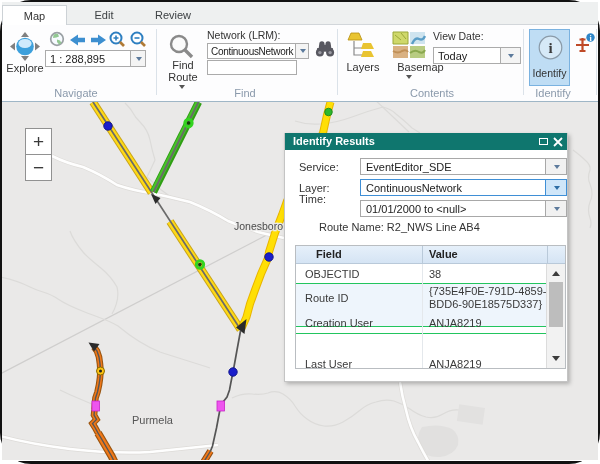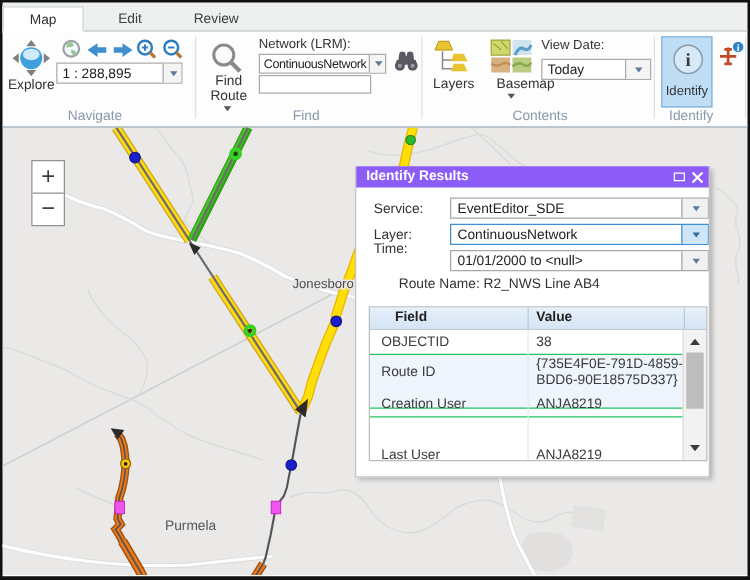--- a/index.html
+++ b/index.html
@@ -1,17 +1,17 @@
 <!DOCTYPE html>
 <html><head>
 <meta charset="utf-8">
 <style>
 * { margin:0; padding:0; box-sizing:border-box; }
 html,body { width:600px; height:464px; overflow:hidden; font-family:"Liberation Sans", sans-serif; }
-#app { position:absolute; left:0; top:0; width:600px; height:464px; background:#111; }
+#app { position:absolute; left:0; top:0; width:600px; height:464px; background:#111;border-radius:31px; }
 
 #tabs { position:absolute; left:2px; top:2px; width:596px; height:23px; background:#eef0f0; border-bottom:1px solid #d2d6da; }
 .tab { position:absolute; top:3px; height:21px; line-height:21px; text-align:center; font-size:11px; color:#3c4043; }
 #tabmap { left:0px; width:65px; background:#fff; border:1px solid #cdd2d6; border-bottom:none; color:#333; }
 #tabedit { left:70px; width:64px; }
 #tabreview { left:139px; width:64px; }
 
 #ribbon { position:absolute; left:2px; top:25px; width:596px; height:77px; background:#fdfdfe; border-bottom:1px solid #9fb6c6; }
 .sep { position:absolute; top:4px; height:66px; width:1px; background:#dbe2e9; }
 .glabel { position:absolute; font-size:11px; color:#8a99ab; text-align:center; top:62px; }
@@ -22,21 +22,21 @@
 .combo .dbtn { position:absolute; right:0; top:0; bottom:0; background:#f4f4f4; border-left:1px solid #ababab; }
 .arr { position:absolute; width:0; height:0; border-left:3.5px solid transparent; border-right:3.5px solid transparent; border-top:4.5px solid #5c7a9c; }
 
 #map { position:absolute; left:2px; top:102px; width:596px; height:358px; background:#eae9e8; overflow:hidden; }
 #map > svg.mapsvg { position:absolute; left:0; top:0; }
 
 #zoomctl { position:absolute; left:23px; top:26px; width:27px; height:53px; background:#fff; border:1px solid #919191; }
 #zoomctl .zb { position:absolute; left:0; width:25px; height:26px; color:#3a3a3a; font-size:19px; text-align:center; line-height:25px; }
 
 #popup { position:absolute; left:282px; top:31px; width:284px; height:249px; background:#fff; border:1px solid #c4c4c4; border-top:none; box-shadow:2px 2px 4px rgba(0,0,0,0.25); }
-#ptitle { position:absolute; left:0; top:0; right:0; height:17px; background:#8b5cf6; color:#fff; font-size:11px; font-weight:bold; line-height:17px; padding-left:8px; }
+#ptitle { position:absolute; left:0; top:0; right:0; height:17px; background:#0f766e; color:#fff; font-size:11px; font-weight:bold; line-height:17px; padding-left:8px; }
 #pmax { position:absolute; right:19px; top:5px; width:9px; height:7px; border:1.5px solid #fff; }
 
 .flabel { position:absolute; left:14px; font-size:11px; color:#333; }
 .fcombo { position:absolute; left:75px; width:207px; height:17px; background:#fff; border:1px solid #a8a8a8; font-size:11px; color:#222; }
 .fcombo .txt { position:absolute; left:5px; top:2px; white-space:nowrap; }
 .fcombo .dbtn { position:absolute; right:0; top:0; bottom:0; width:21px; background:#f1f1f1; border-left:1px solid #a8a8a8; }
 #fc2 { border-color:#3f8fd6; }
 #fc2 .dbtn { background:#cfe6f9; border-left-color:#3f8fd6; }
 #fc2 .arr { border-top-color:#2e6da4; }
 

